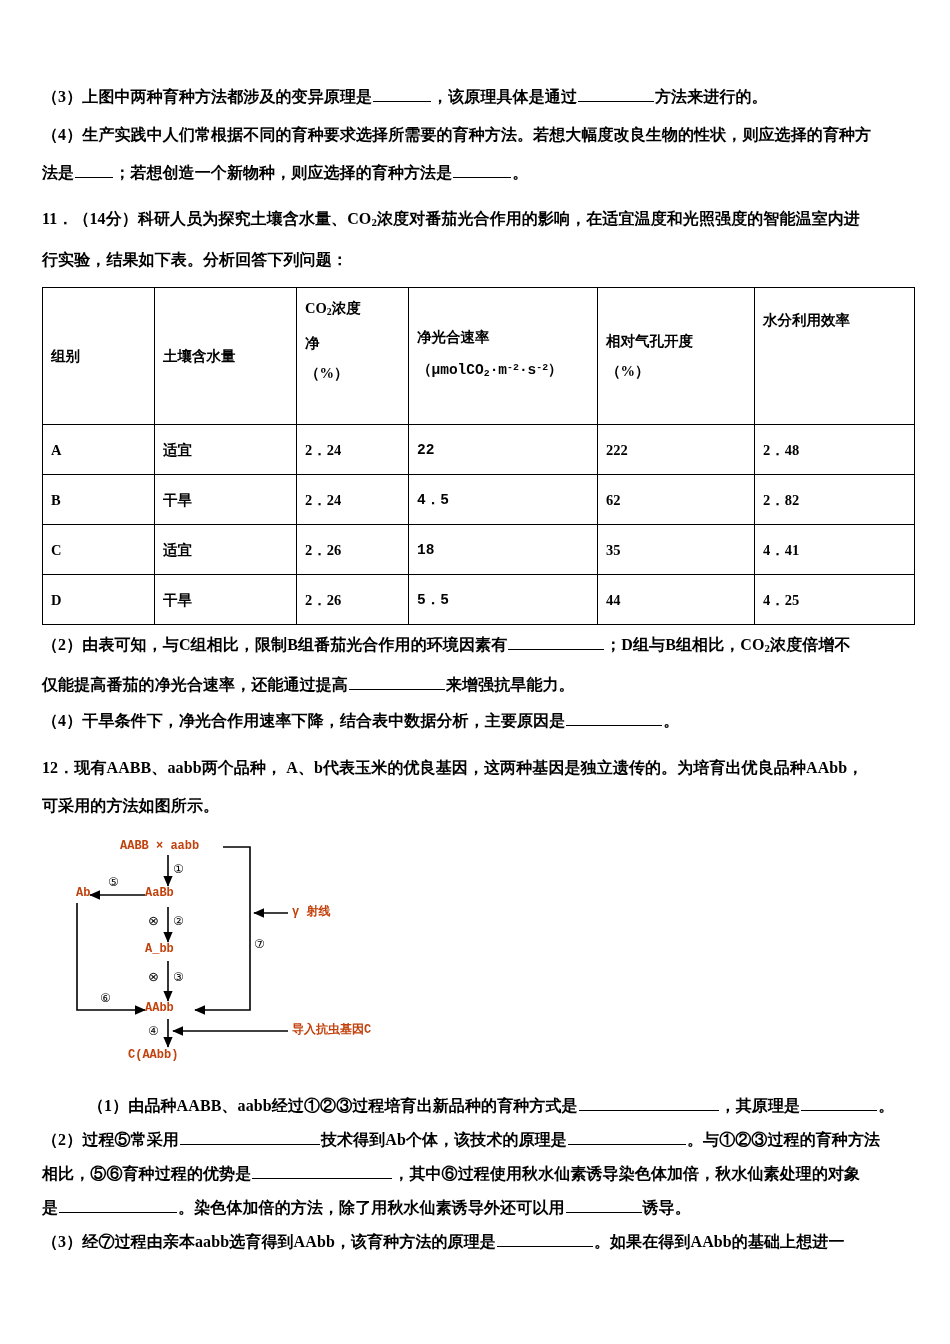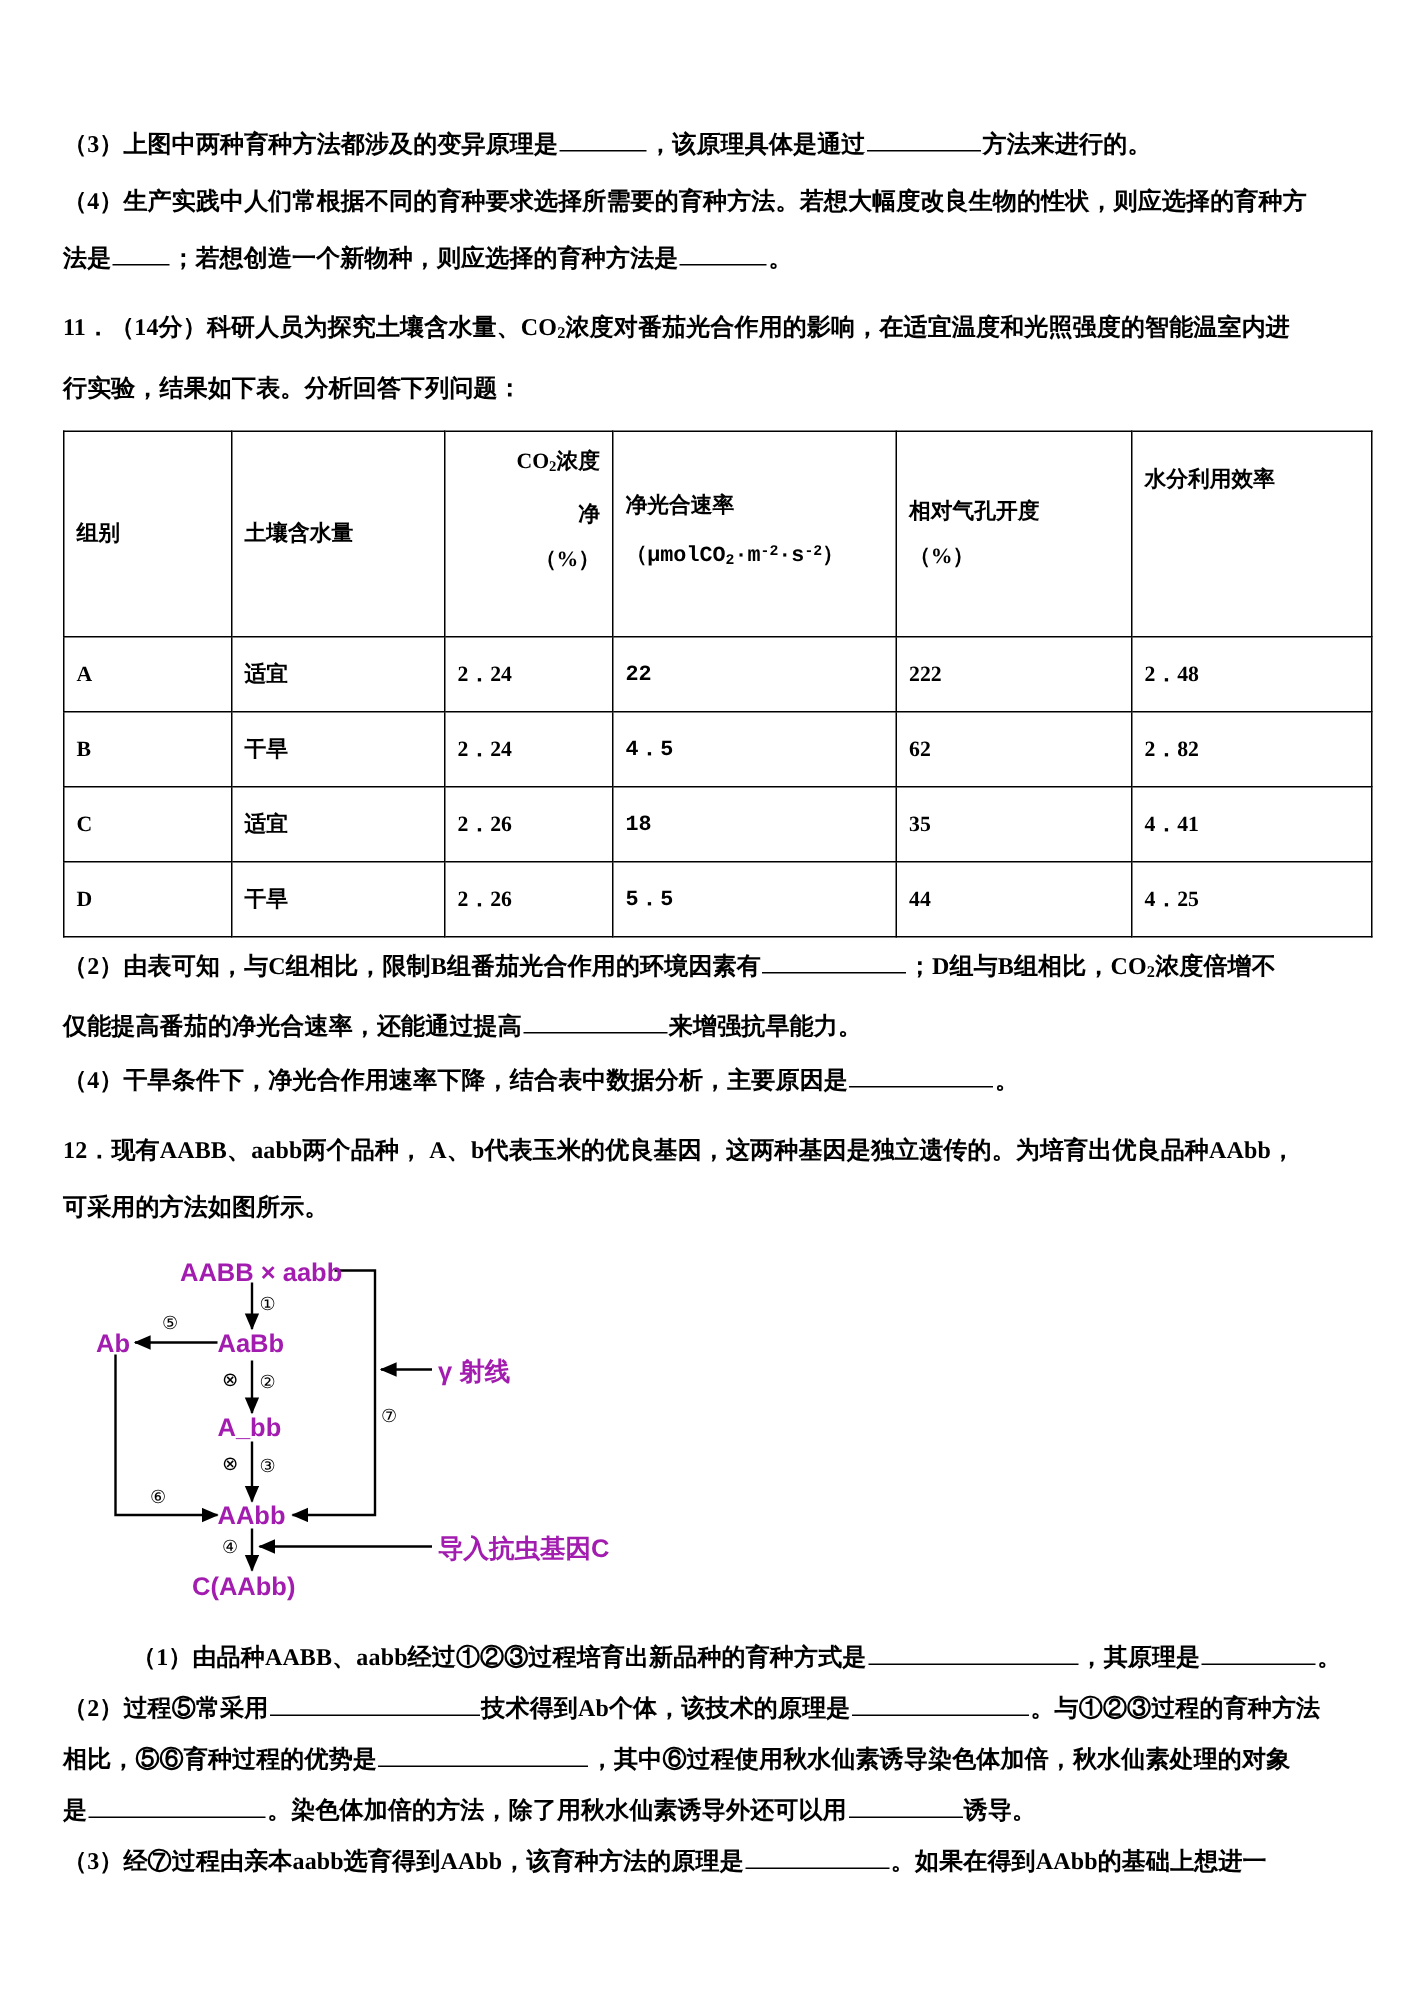--- a/index.html
+++ b/index.html
@@ -90,25 +90,25 @@
   
   .diagram-wrap {
     position: relative;
     width: 330px;
     height: 240px;
     margin: 14px 0 10px 18px;
   }
   .diagram-wrap svg { position: absolute; left: 0; top: 0; }
   .dlabel {
     position: absolute;
-    font-family: Liberation Sans, sans-serif;
+    font-family: Liberation Mono, monospace;
     font-weight: 700;
-    font-size: 17px;
+    font-size: 12px;
     white-space: nowrap;
-    color: #a21caf;
+    color: #c2410c;
   }
   .dcirc {
     position: absolute;
     font-size: 12px;
     font-family: "DejaVu Sans", sans-serif;
     white-space: nowrap;
     color: #000;
   }
   .dx {
     position: absolute;
@@ -143,21 +143,21 @@
 
   <table class="exp">
     <thead>
       <tr>
         <th class="c0">
           <span>组别</span>
         </th>
         <th class="c1">
           <span>土壤含水量</span>
         </th>
-        <th class="c2" style="vertical-align:top;padding-top:10px;text-align:right;">
+        <th class="c2" style="vertical-align:top;padding-top:10px;">
           <div class="th-mid">
             <span class="th-line"><span>CO</span><sub>2</sub><span>浓度</span></span>
             <span class="th-line">净</span>
             <span class="th-line">（%）</span>
           </div>
         </th>
         <th class="c3">
           <div class="th-mid">
             <span class="th-line">净光合速率</span>
             <span class="th-line"><span>（μmolCO</span><sub>2</sub><span>·m</span><sup>-2</sup><span>·s</span><sup>-2</sup><span>）</span></span>
@@ -253,21 +253,21 @@
 
       <line x1="228" y1="74" x2="194" y2="74" stroke="#000" stroke-width="1.6" marker-end="url(#ah)"></line>
 
       <line x1="228" y1="192" x2="113" y2="192" stroke="#000" stroke-width="1.6" marker-end="url(#ah)"></line>
     </svg>
 
     <span class="dlabel" style="left:60px;  top:0px;">AABB ×  aabb</span>
     <span class="dlabel" style="left:85px;  top:47px;">AaBb</span>
     <span class="dlabel" style="left:85px;  top:103px;">A_bb</span>
     <span class="dlabel" style="left:85px;  top:162px;">AAbb</span>
-    <span class="dlabel" style="left:4px;   top:47px;">Ab</span>
+    <span class="dlabel" style="left:16px;   top:47px;">Ab</span>
     <span class="dlabel" style="left:68px;  top:209px;">C(AAbb)</span>
     <span class="dlabel" style="left:232px; top:64px;">γ 射线</span>
     <span class="dlabel" style="left:232px; top:182px;">导入抗虫基因C</span>
 
     <span class="dcirc" style="left:113px; top:23px;">①</span>
     <span class="dcirc" style="left:113px; top:75px;">②</span>
     <span class="dcirc" style="left:113px; top:131px;">③</span>
     <span class="dcirc" style="left:88px;  top:185px;">④</span>
     <span class="dcirc" style="left:48px;  top:36px;">⑤</span>
     <span class="dcirc" style="left:40px;  top:152px;">⑥</span>

